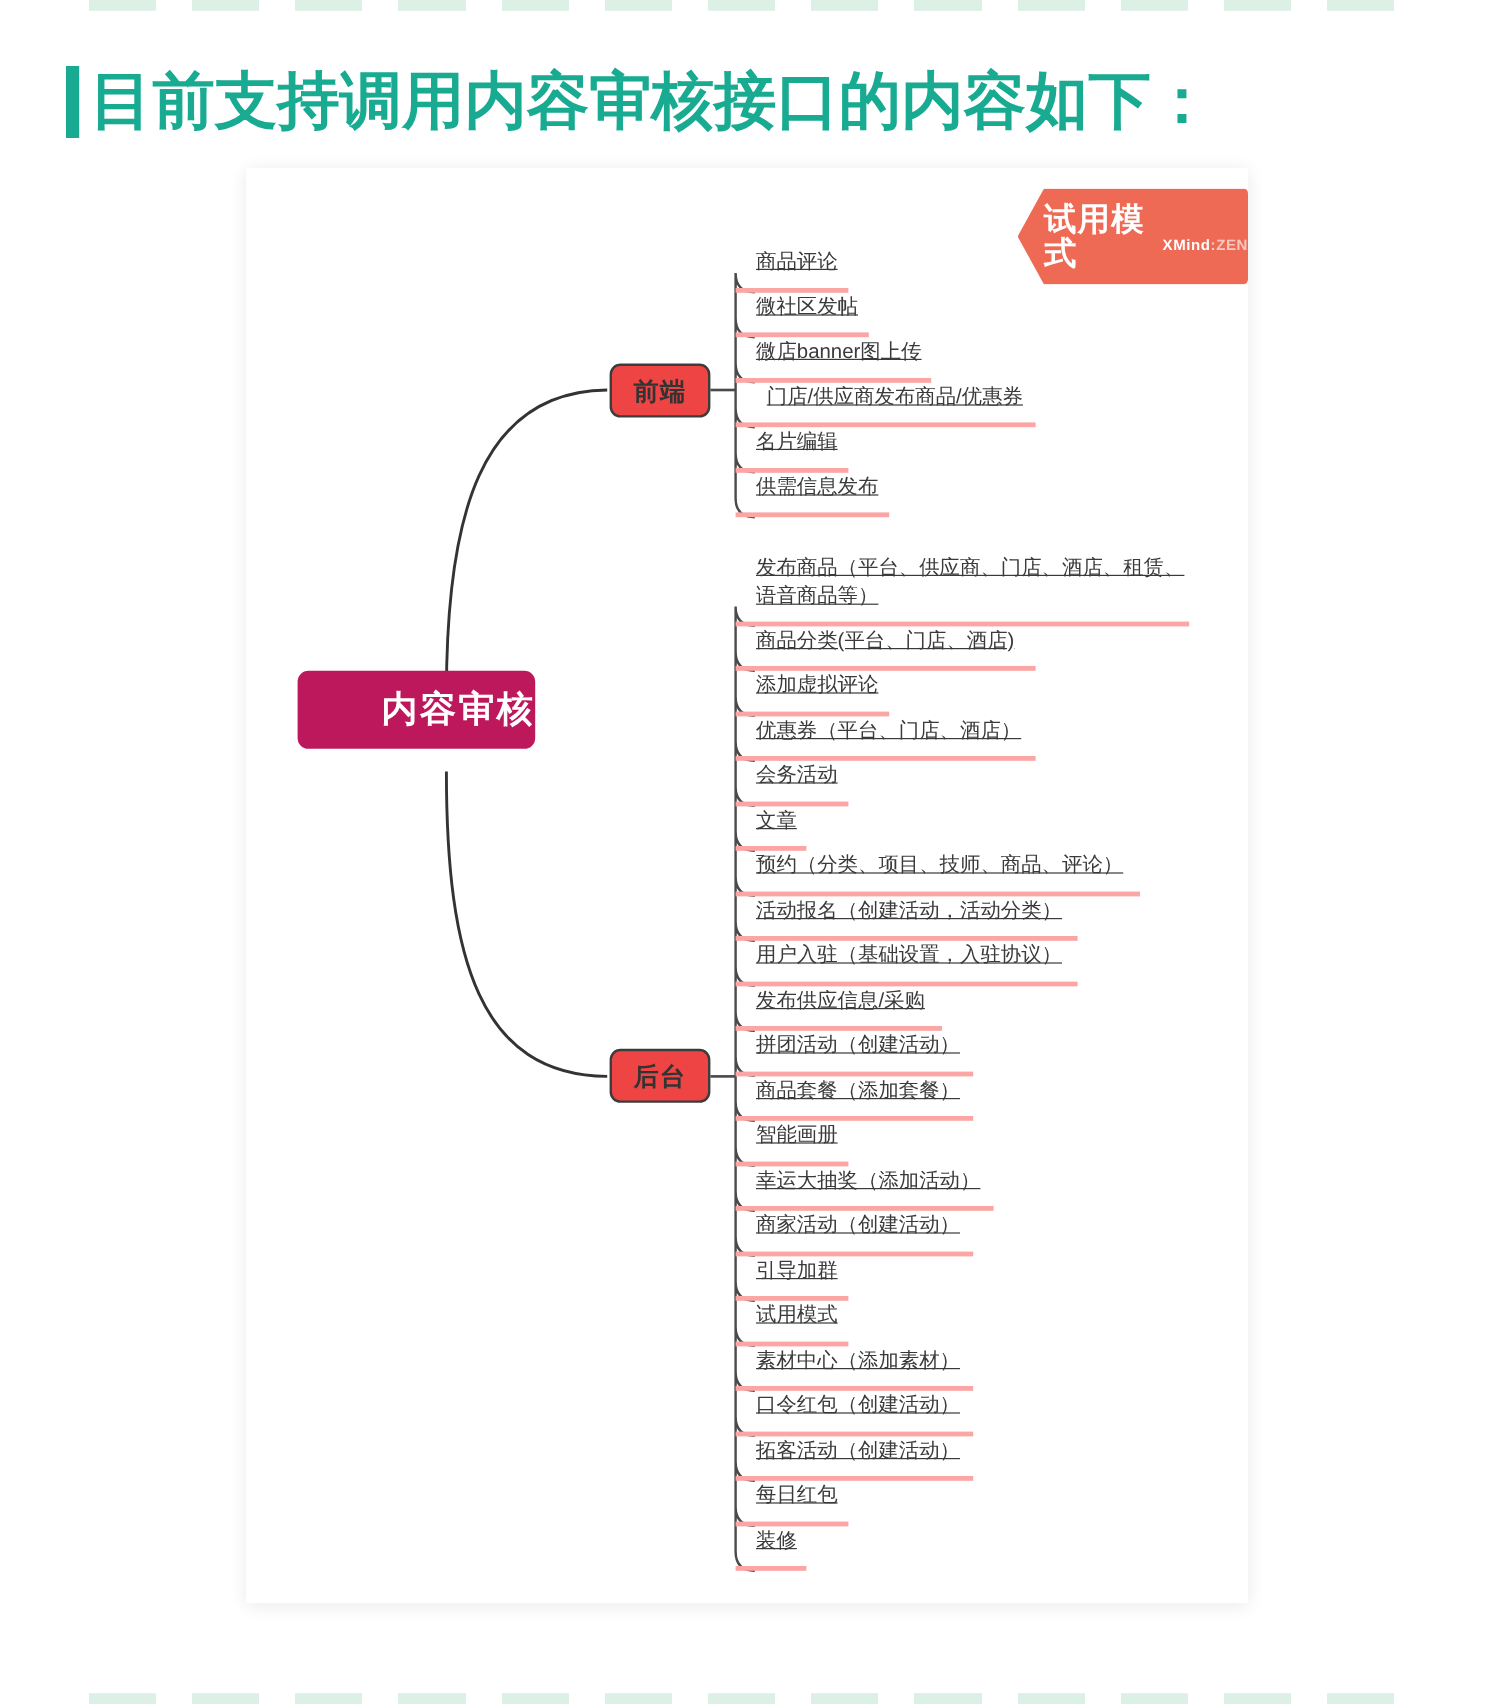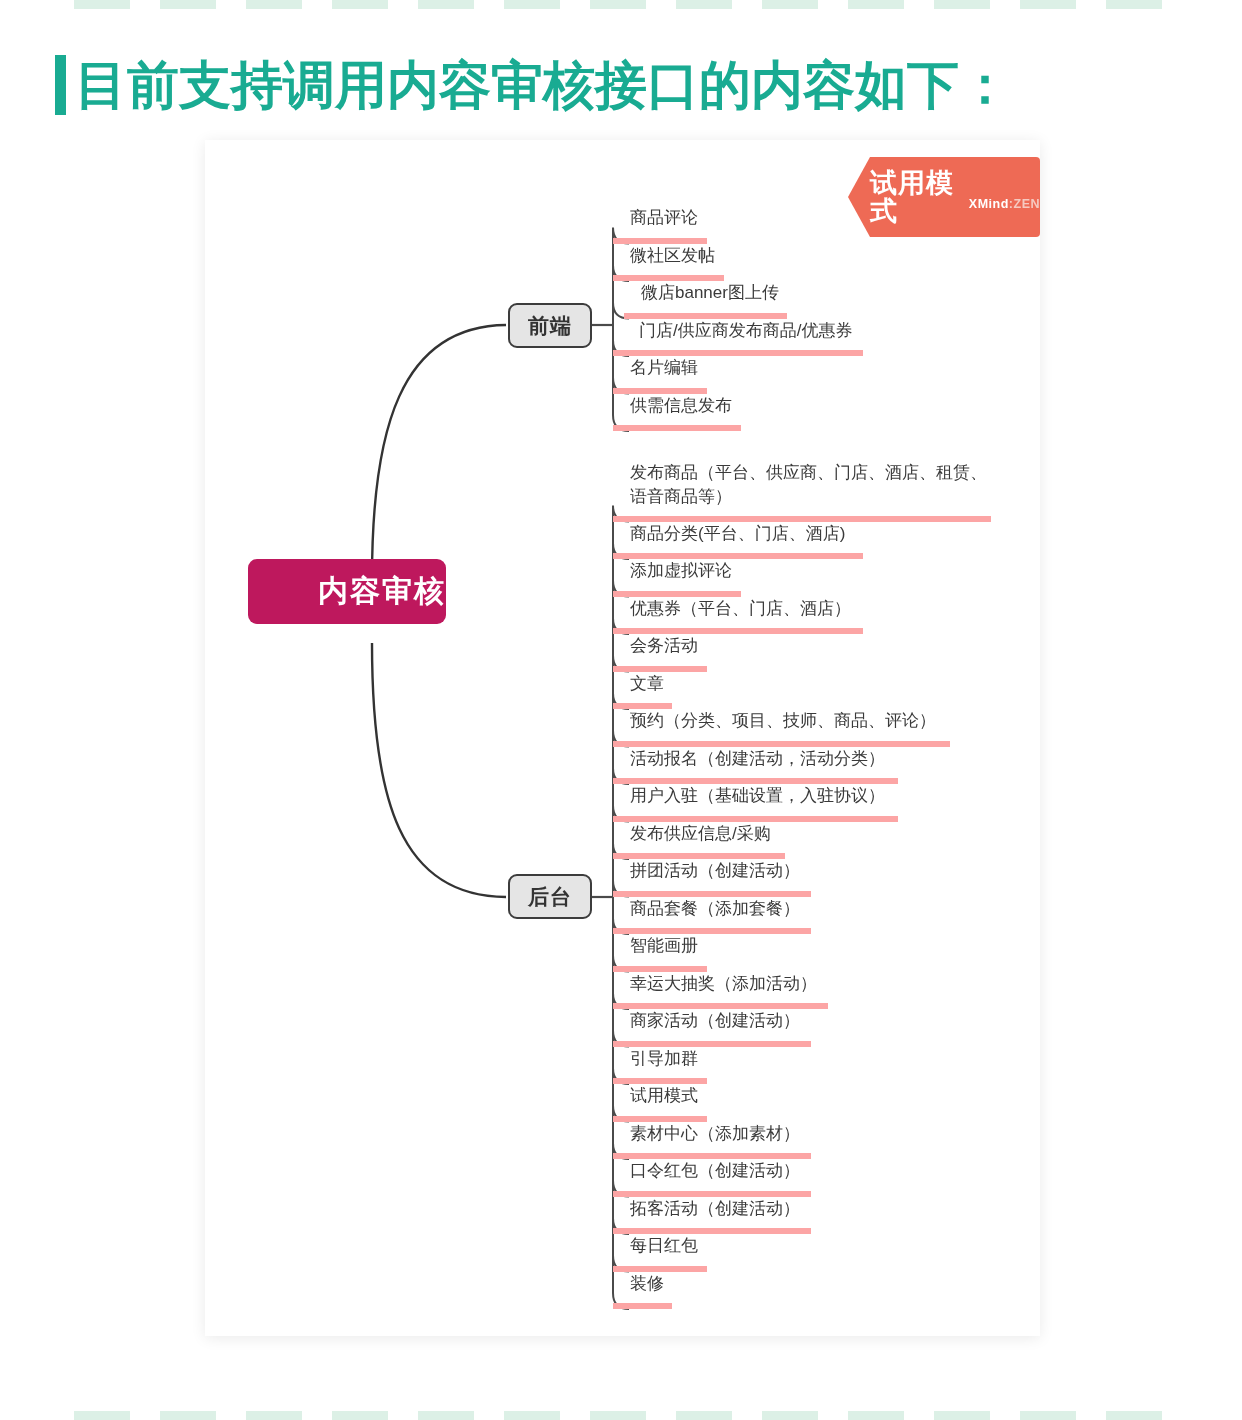--- a/index.html
+++ b/index.html
@@ -123,47 +123,48 @@
     font-size: 30px;
     font-weight: bold;
     letter-spacing: 2px;
   }
 
   
   .branch-node {
     position: absolute;
     width: 84px;
     height: 45px;
-    background: #e5e5e5;
+    background: #ef4444;
     border: 2.5px solid #3c3c3c;
     border-radius: 9px;
     display: flex;
     align-items: center;
     justify-content: center;
     box-sizing: border-box;
   }
   .branch-label {
     color: #333333;
     font-size: 21px;
     font-weight: bold;
     letter-spacing: 1px;
   }
   .branch-front { left: 508px; top: 303px; }
   .branch-back  { left: 508px; top: 874px; }
 
   
   .leaf {
     position: absolute;
     box-sizing: border-box;
-    border-bottom: 6px solid #fca5a5;
+    border-bottom: 4px solid #fca5a5;
     padding: 0 0 3px 17px;
     color: #3a3a3a;
     font-size: 17px;
     line-height: 1.42;
     white-space: pre-wrap;
+    text-decoration: underline;
   }
   .leaf.wrap { white-space: normal; }
 </style>
 </head>
 <body>
 
 <div class="dash-rule dash-top"></div>
 <div class="dash-rule dash-bottom"></div>
 
 <div class="heading">
@@ -198,21 +199,21 @@
     <span class="branch-label">后台</span>
   </div>
 
   <div class="root-node">
     <span class="root-label">内容审核</span>
   </div>
 
   <div id="leaves-frontend">
       <div class="leaf" style="left: 613px; top: 206px; width: 93.6px; height: 37.5px;">商品评论</div>
       <div class="leaf" style="left: 613px; top: 243.5px; width: 111px; height: 37.5px;">微社区发帖</div>
-      <div class="leaf" style="left: 613px; top: 281px; width: 162.6px; height: 37.5px; margin-left: 11px;">微店banner图上传</div>
+      <div class="leaf" style="left: 613px; top: 281px; width: 162.6px; height: 37.5px;">微店banner图上传</div>
       <div class="leaf" style="left: 613px; top: 318.5px; width: 250px; height: 37.5px; padding-left: 26px;">门店/供应商发布商品/优惠券</div>
       <div class="leaf" style="left: 613px; top: 356px; width: 93.6px; height: 37.5px;">名片编辑</div>
       <div class="leaf" style="left: 613px; top: 393.5px; width: 128.4px; height: 37.5px;">供需信息发布</div>
     </div>
   <div id="leaves-backend">
       <div class="leaf wrap" style="left: 613px; top: 461px; width: 378px; height: 60.5px;">发布商品（平台、供应商、门店、酒店、租赁、语音商品等）</div>
       <div class="leaf" style="left: 613px; top: 521.5px; width: 250px; height: 37.5px;">商品分类(平台、门店、酒店)</div>
       <div class="leaf" style="left: 613px; top: 559px; width: 128.4px; height: 37.5px;">添加虚拟评论</div>
       <div class="leaf" style="left: 613px; top: 596.5px; width: 250.2px; height: 37.5px;">优惠券（平台、门店、酒店）</div>
       <div class="leaf" style="left: 613px; top: 634px; width: 93.6px; height: 37.5px;">会务活动</div>

